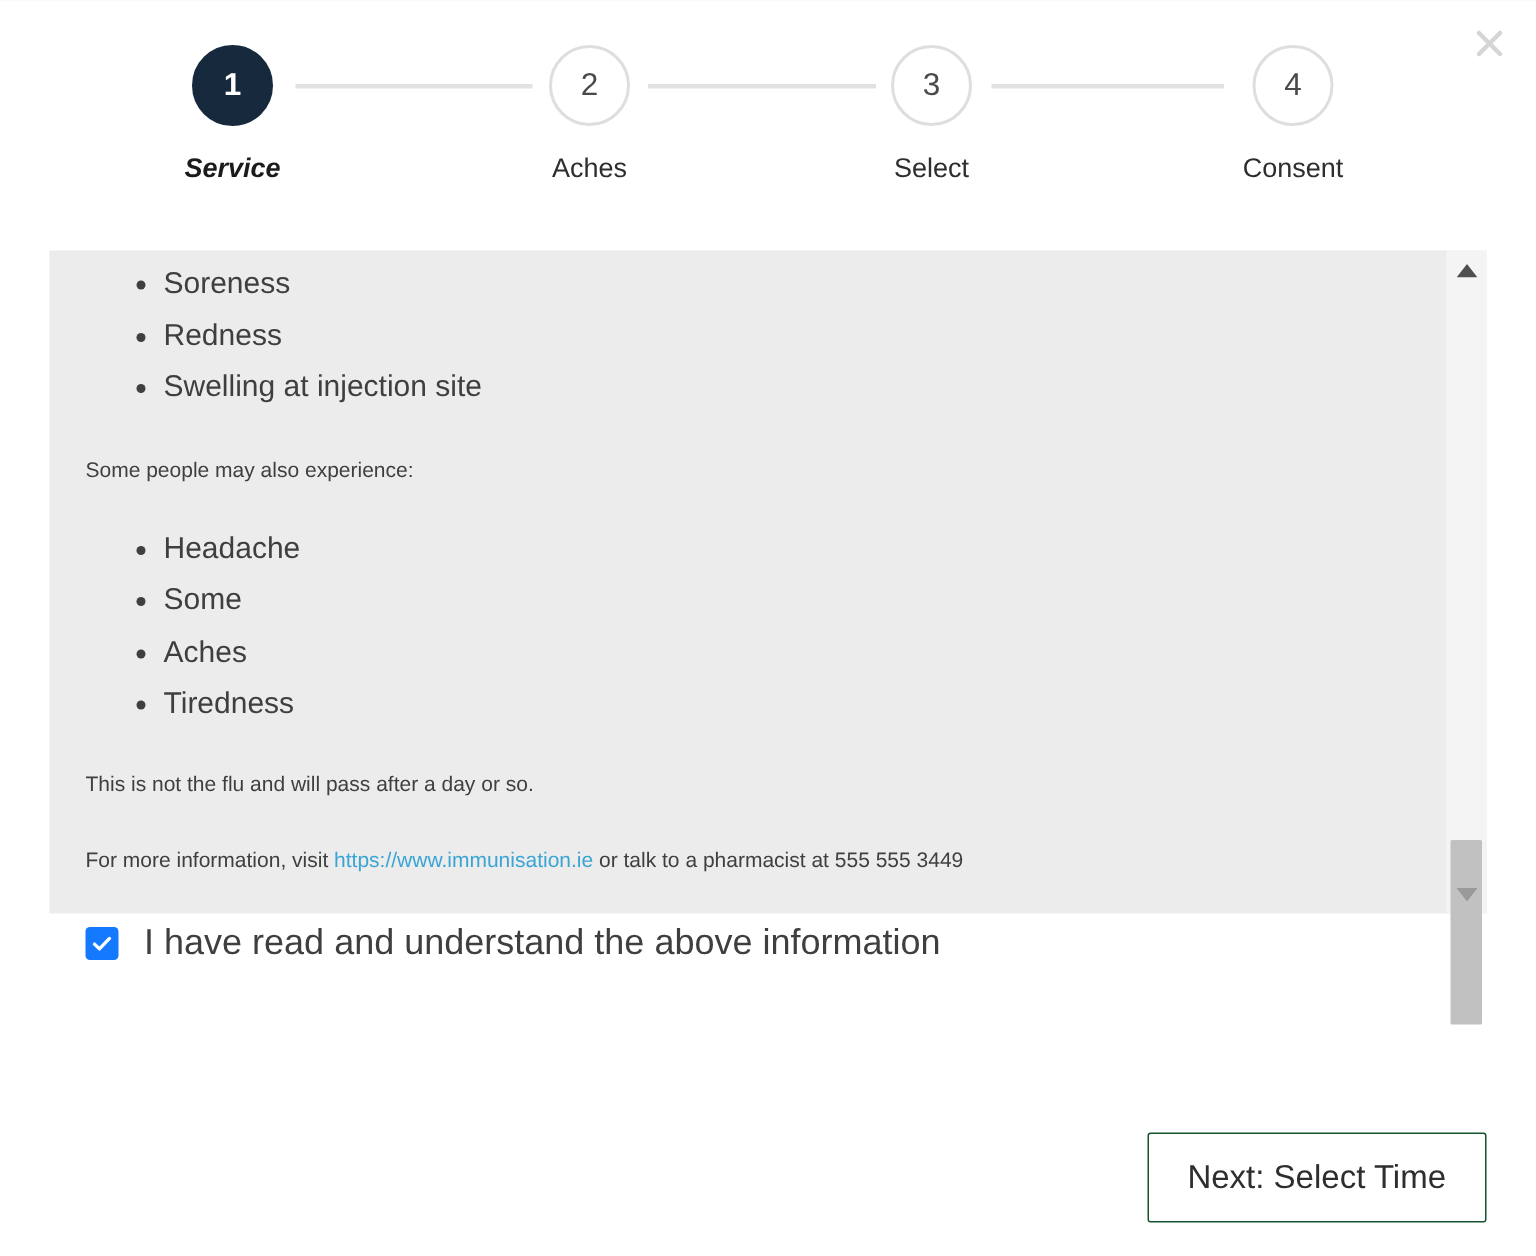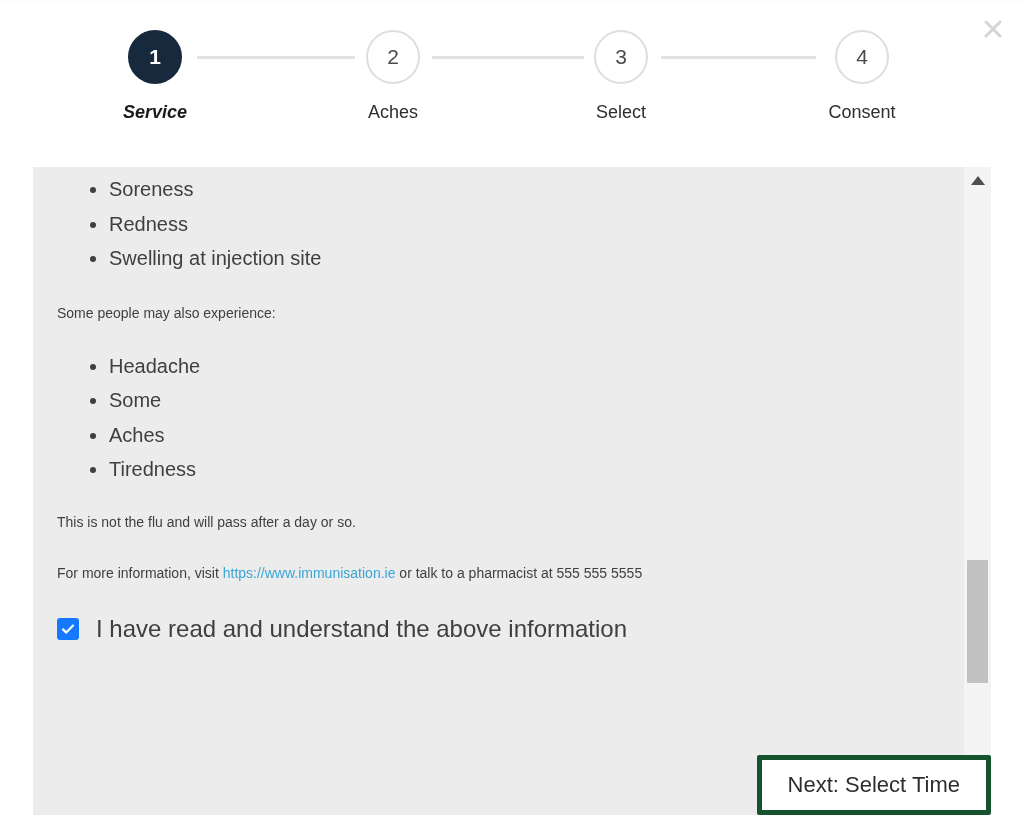--- a/index.html
+++ b/index.html
@@ -92,21 +92,21 @@
     height: 3px;
     background: #e2e2e2;
   }
 
   
   .content-panel {
     position: absolute;
     left: 33px;
     top: 167px;
     width: 958px;
-    height: 648px;
+    height: 442px;
     background: #ececec;
     box-sizing: border-box;
   }
   .content-inner {
     position: absolute;
     left: 0;
     top: 0;
     right: 28px;
     bottom: 0;
     padding: 0 24px;
@@ -209,21 +209,21 @@
     width: 958px;
     height: 62px;
   }
   .next-btn {
     position: absolute;
     right: 0;
     top: 0;
     height: 60px;
     padding: 0 26px;
     background: #ffffff;
-    border: 5px solid #14532d;
+    border: 1px solid #14532d;
     border-radius: 2px;
     font-family: "Liberation Sans", sans-serif;
     font-size: 22px;
     color: #2e2e2e;
     cursor: pointer;
     display: flex;
     align-items: center;
     justify-content: center;
   }
 </style>
@@ -277,21 +277,21 @@
 
     <ul class="list-2">
       <li>Headache</li>
       <li>Some</li>
       <li>Aches</li>
       <li>Tiredness</li>
     </ul>
 
     <p class="para-2">This is not the flu and will pass after a day or so.</p>
 
-    <p class="para-3"><span>For more information, visit </span><a class="link" href="#">https://www.immunisation.ie</a><span> or talk to a pharmacist at 555 555 5555</span></p>
+    <p class="para-3"><span>For more information, visit </span><a class="link" href="#">https://www.immunisation.ie</a><span> or talk to a pharmacist at 555 555 3449</span></p>
 
     <div class="consent-row">
       <span class="checkbox">
         <svg width="16" height="16" viewBox="0 0 16 16">
           <path d="M3 8.4 L6.3 11.6 L13 4.6" stroke="#ffffff" stroke-width="2.2" fill="none" stroke-linecap="round" stroke-linejoin="round"></path>
         </svg>
       </span>
       <span class="consent-label">I have read and understand the above information</span>
     </div>
 

